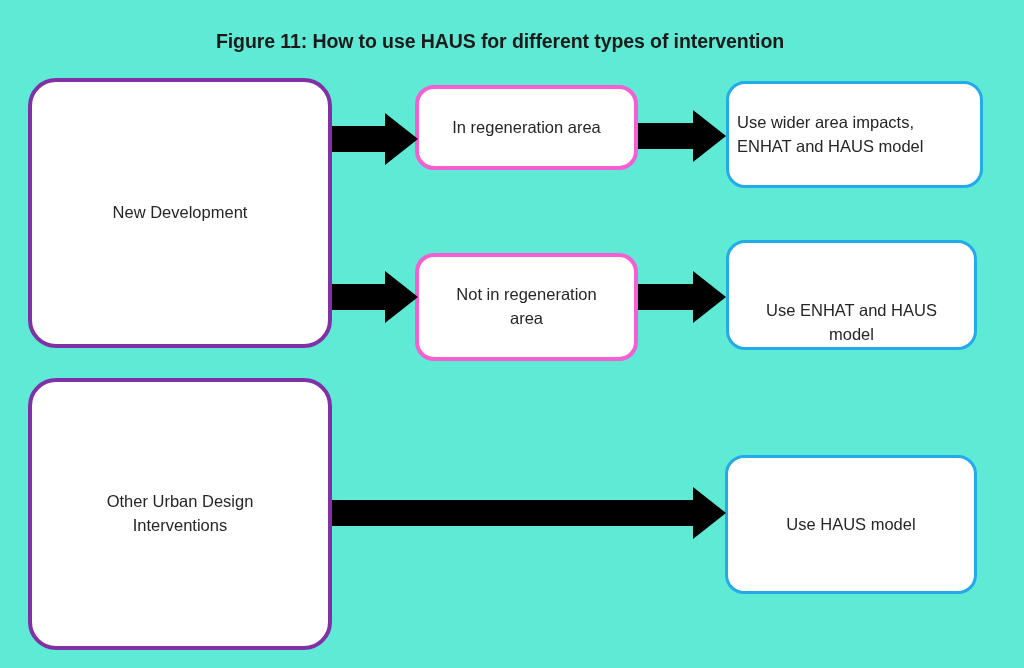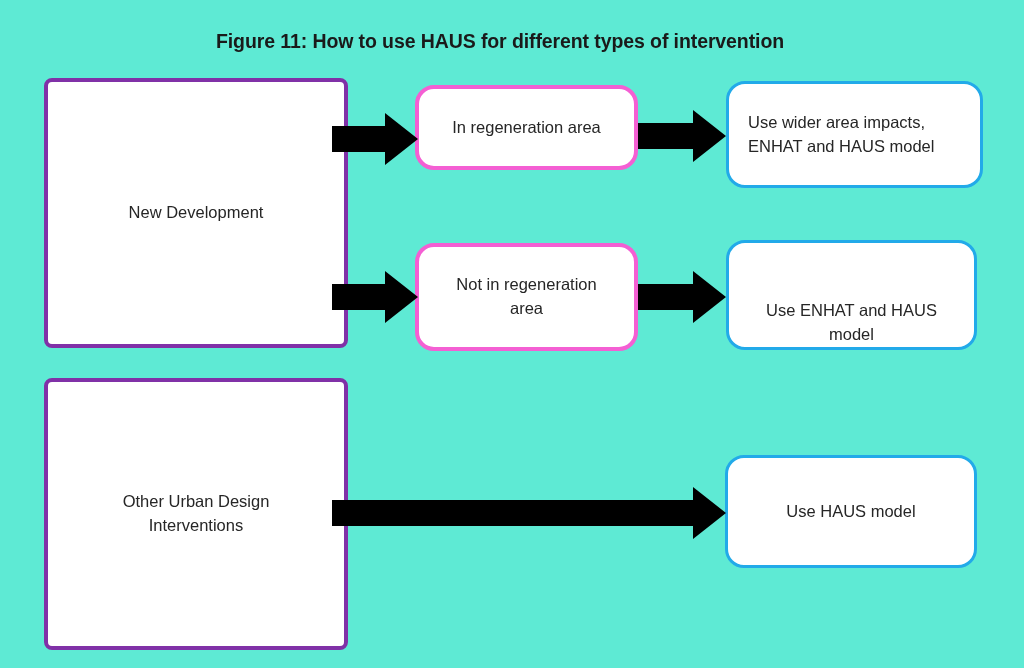--- a/index.html
+++ b/index.html
@@ -47,42 +47,41 @@
     color: #262626;
   }
   .node .node-label {
     display: block;
     white-space: pre-line;
   }
 
   
   .node.cat {
     border: 4px solid #8031A7;
-    border-radius: 8px;
+    border-radius: 28px;
     font-size: 16.5px;
-    margin-left: 16px;
   }
   
   .node.cond {
     border: 4px solid #F45FD3;
     border-radius: 19px;
     font-size: 16.5px;
   }
   
   .node.out {
     border: 3px solid #22AAE9;
     border-radius: 19px;
     font-size: 16.5px;
   }
   .node.out.left-text {
     justify-content: flex-start;
     text-align: left;
   }
   .node.out.left-text .node-label {
-    padding-left: 19px;
+    padding-left: 8px;
   }
 
   
   .arrow {
     position: absolute;
     display: block;
   }
   .arrow svg { display: block; }
   .arrow svg polygon { fill: #000000; }
 </style>
@@ -99,36 +98,36 @@
 
   <div class="node cat" style="left:28px; top:378px; width:304px; height:272px;">
     <span class="node-label">Other Urban Design
 Interventions</span>
   </div>
 
   <div class="node cond" style="left:415px; top:85px; width:223px; height:85px;">
     <span class="node-label">In regeneration area</span>
   </div>
 
-  <div class="node cond" style="left:415px; top:243px; width:223px; height:108px;justify-content:center;">
+  <div class="node cond" style="left:415px; top:253px; width:223px; height:108px;justify-content:center;">
     <span class="node-label">Not in regeneration
 area</span>
   </div>
 
   <div class="node out left-text" style="left:726px; top:81px; width:257px; height:107px;">
     <span class="node-label">Use wider area impacts,
 ENHAT and HAUS model</span>
   </div>
 
   <div class="node out" style="left:726px; top:240px; width:251px; height:110px;align-items:flex-end;">
     <span class="node-label">Use ENHAT and HAUS
 model</span>
   </div>
 
-  <div class="node out" style="left:725px; top:455px; width:252px; height:113px;">
+  <div class="node out" style="left:725px; top:455px; width:252px; height:139px;">
     <span class="node-label">Use HAUS model</span>
   </div>
 
   <div class="arrow" style="left:332px; top:113px; width:86px; height:52px;">
     <svg width="86" height="52" viewBox="0 0 86 52" xmlns="http://www.w3.org/2000/svg">
       <polygon points="0,13 53,13 53,0 86,26 53,52 53,39 0,39"></polygon>
     </svg>
   </div>
 
   <div class="arrow" style="left:638px; top:110px; width:88px; height:52px;">

